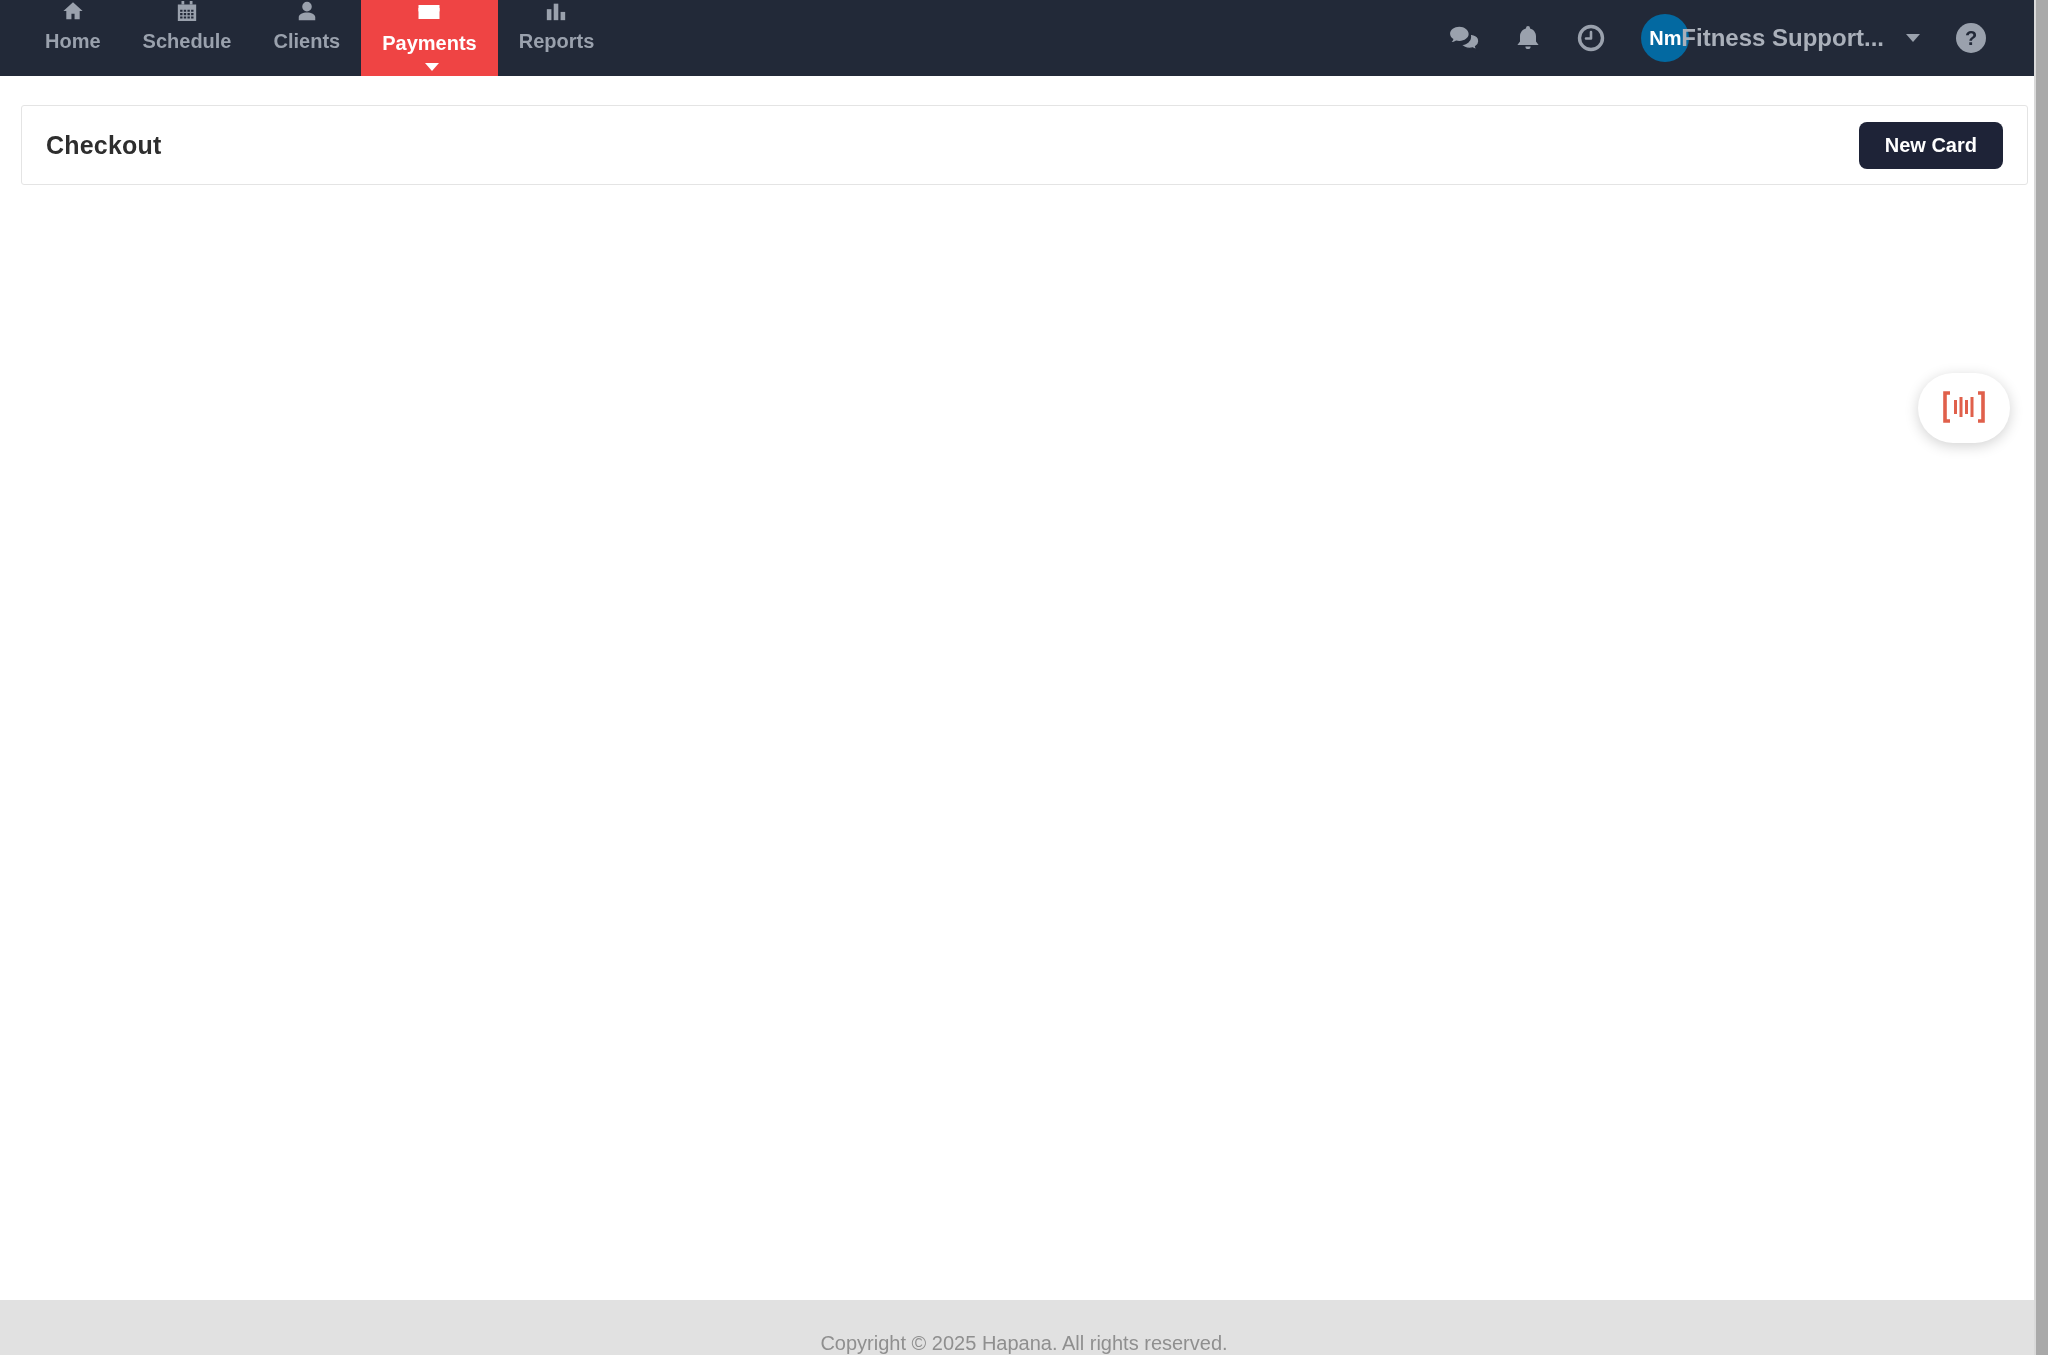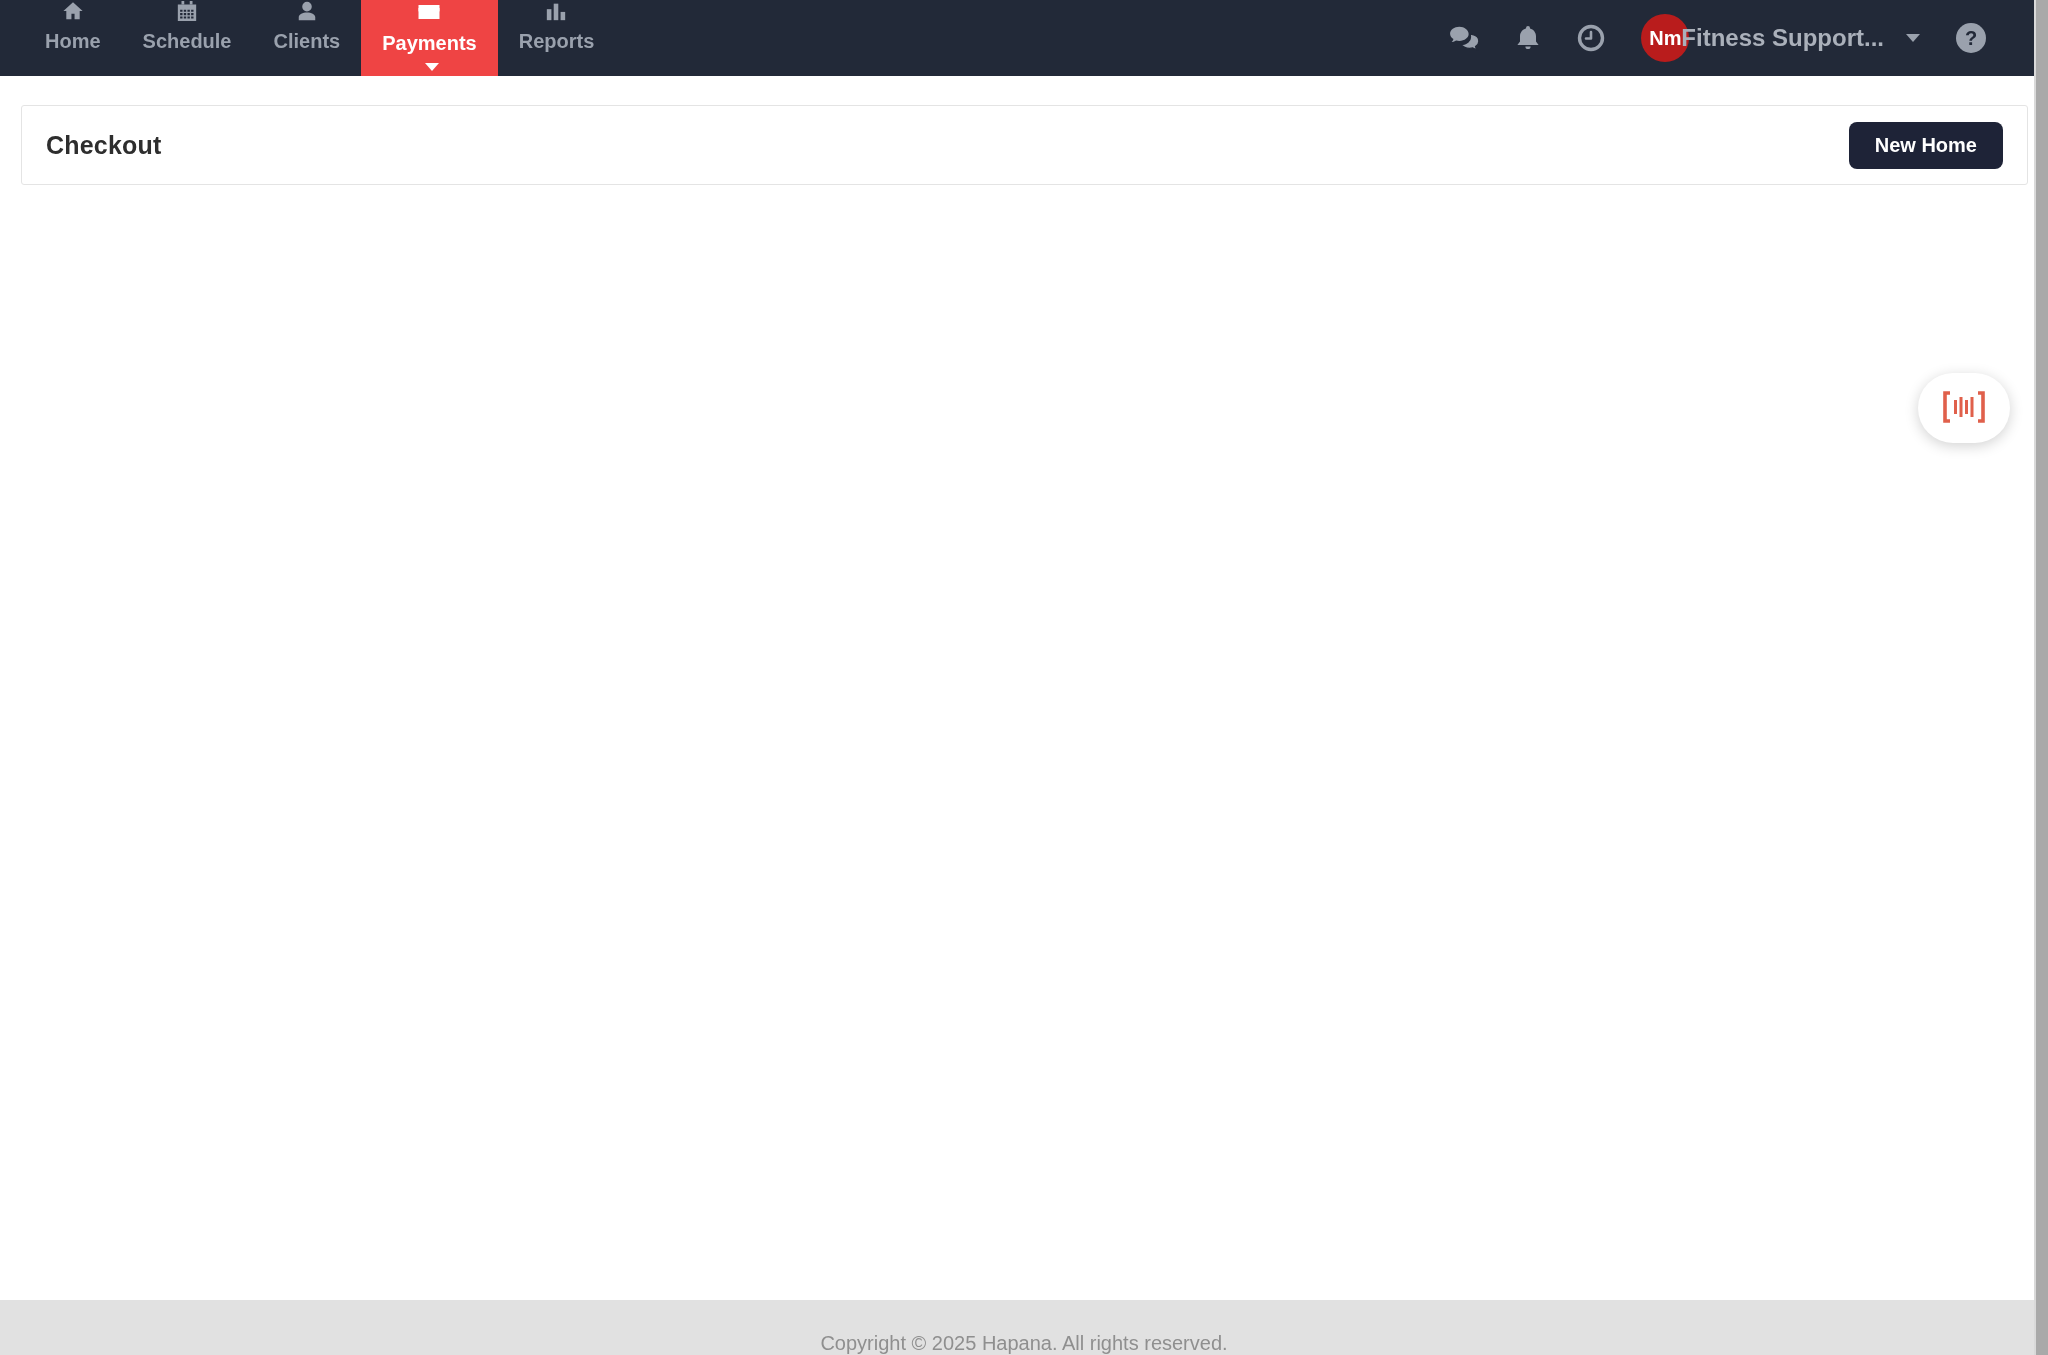--- a/index.html
+++ b/index.html
@@ -26,21 +26,21 @@
   }
   .nav-item svg { display:block; }
   .nav-item.active { background:#ef4444; color:#ffffff; }
   .nav-item.active svg path, .nav-item.active svg rect, .nav-item.active svg polygon { fill:#ffffff; }
   .caret { width:0; height:0; border-left:7px solid transparent; border-right:7px solid transparent; border-top:8px solid #ffffff; margin-left:6px; }
   .caret.gray { border-top-color:#9aa1ad; margin-left:8px; }
 
   .nav-right { margin-left:auto; display:flex; align-items:center; gap:36px; padding-right:62px; }
   .nav-icon { cursor:pointer; display:flex; align-items:center; justify-content:center; }
   .avatar {
-    width:48px; height:48px; border-radius:50%; background:#b91c1c;
+    width:48px; height:48px; border-radius:50%; background:#0369a1;
     color:#ffffff; font-weight:700; font-size:20px;
     display:flex; align-items:center; justify-content:center; cursor:pointer;
     margin-right:-22px;
   }
   .user-chip { display:flex; align-items:center; gap:14px; cursor:pointer; }
   .user-name { font-size:24px; color:#aab0ba; font-weight:600; white-space:nowrap; }
   .help-circle {
     width:30px; height:30px; border-radius:50%; background:#9aa1ad;
     color:#222938; font-weight:800; font-size:20px;
     display:flex; align-items:center; justify-content:center; cursor:pointer;
@@ -176,21 +176,21 @@
         <div class="avatar">Nm</div>
         <span class="user-name">Fitness Support...</span>
         <span class="caret gray"></span>
       </div>
       <span class="help-circle">?</span>
     </div>
   </header>
 
   <section class="card header-card">
     <h1 class="page-title">Checkout</h1>
-    <button class="new-sale-btn">New Home</button>
+    <button class="new-sale-btn">New Card</button>
   </section>
 
 
   <button class="scan-fab">
     <span>
       <svg width="44" height="34" viewBox="0 0 44 34">
         <path d="M8 3H3v28h5" fill="none" stroke="#e0604b" stroke-width="3.6"></path>
         <path d="M36 3h5v28h-5" fill="none" stroke="#e0604b" stroke-width="3.6"></path>
         <rect x="12" y="10" width="3" height="14" fill="#e0604b"></rect>
         <rect x="17.5" y="7" width="3" height="20" fill="#e0604b"></rect>

